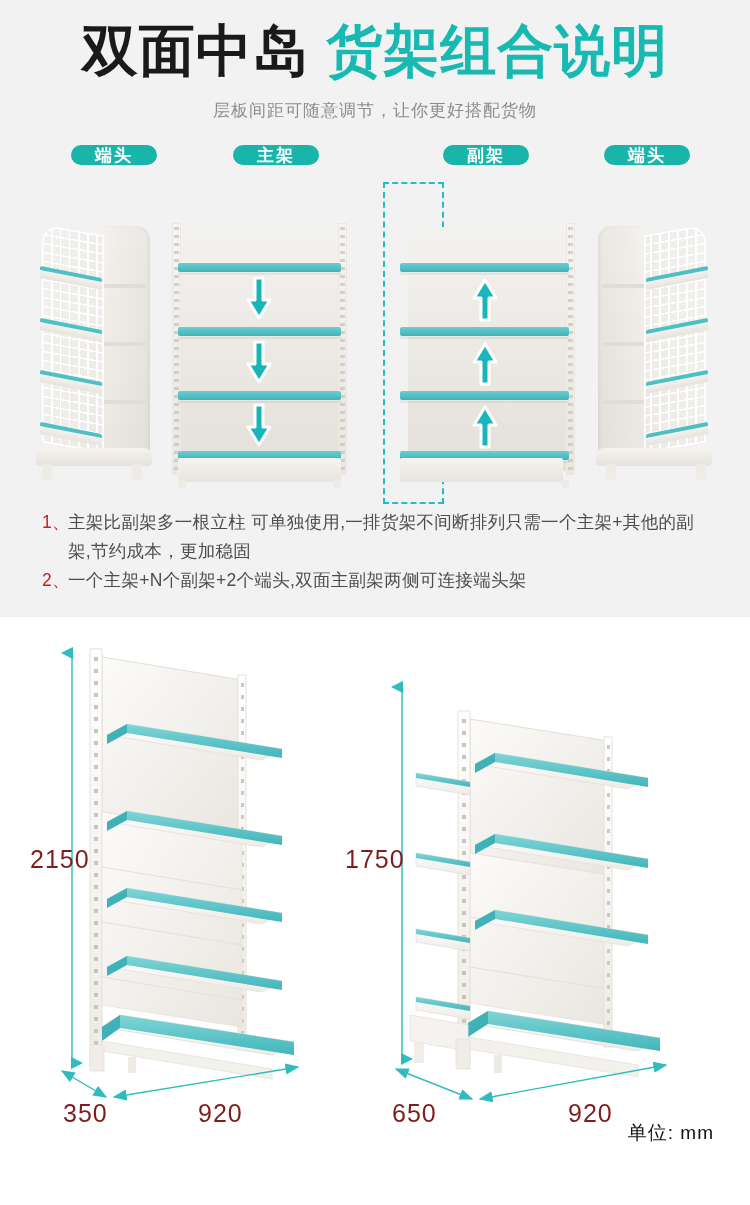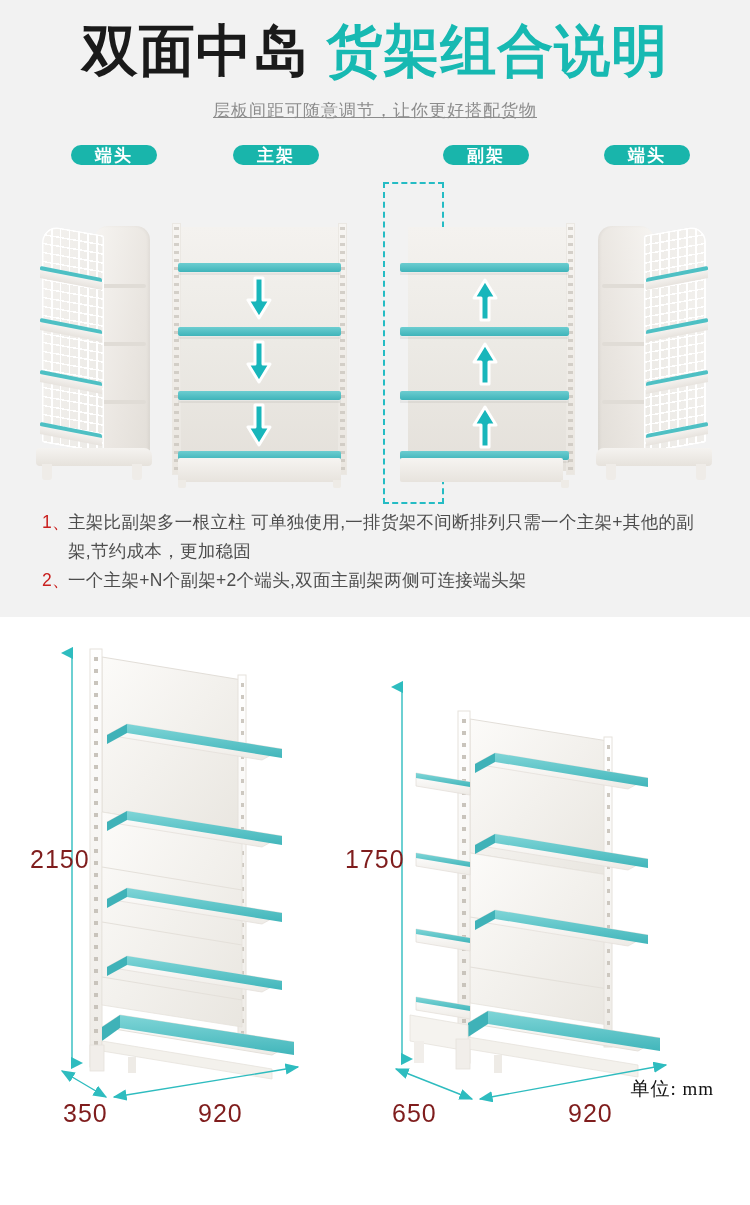--- a/index.html
+++ b/index.html
@@ -20,21 +20,21 @@
   .title-row{
     position:absolute;left:0;top:18px;width:750px;
     text-align:center;white-space:nowrap;
     font-size:56px;font-weight:bold;line-height:66px;
     letter-spacing:1px;
   }
   .title-dark{color:#1a1a1a;}
   .title-accent{color:#17b9b2;}
   .subtitle{
     position:absolute;left:0;top:99px;width:750px;text-align:center;
-    font-size:17px;color:#8c8c8c;letter-spacing:1px;text-decoration:underline;
+    font-size:17px;color:#8c8c8c;letter-spacing:1px;
   }
 
   
   .pill{
     position:absolute;top:145px;height:20px;width:86px;
     background:#19b5ab;border-radius:15px;
     color:#ffffff;font-size:17px;font-weight:bold;
     display:flex;align-items:center;justify-content:center;
     letter-spacing:2px;
   }
@@ -145,21 +145,21 @@
   }
   .dim-label{
     position:absolute;font-size:25px;color:#7f1d1d;letter-spacing:1px;white-space:nowrap;
   }
 
   .footer-note{
     position:absolute;left:0;top:1162px;width:750px;text-align:center;
     font-size:17px;color:#333333;letter-spacing:.5px;
   }
   .unit-label{
-    position:absolute;right:36px;top:1076px;font-size:19px;color:#111;letter-spacing:1px;font-family:Liberation Serif, serif;
+    position:absolute;right:36px;top:1120px;font-size:19px;color:#111;letter-spacing:1px;
   }
 </style>
 </head>
 <body>
 
 <div class="page">
 
   <div class="top-section">
 
     <div class="title-row">

